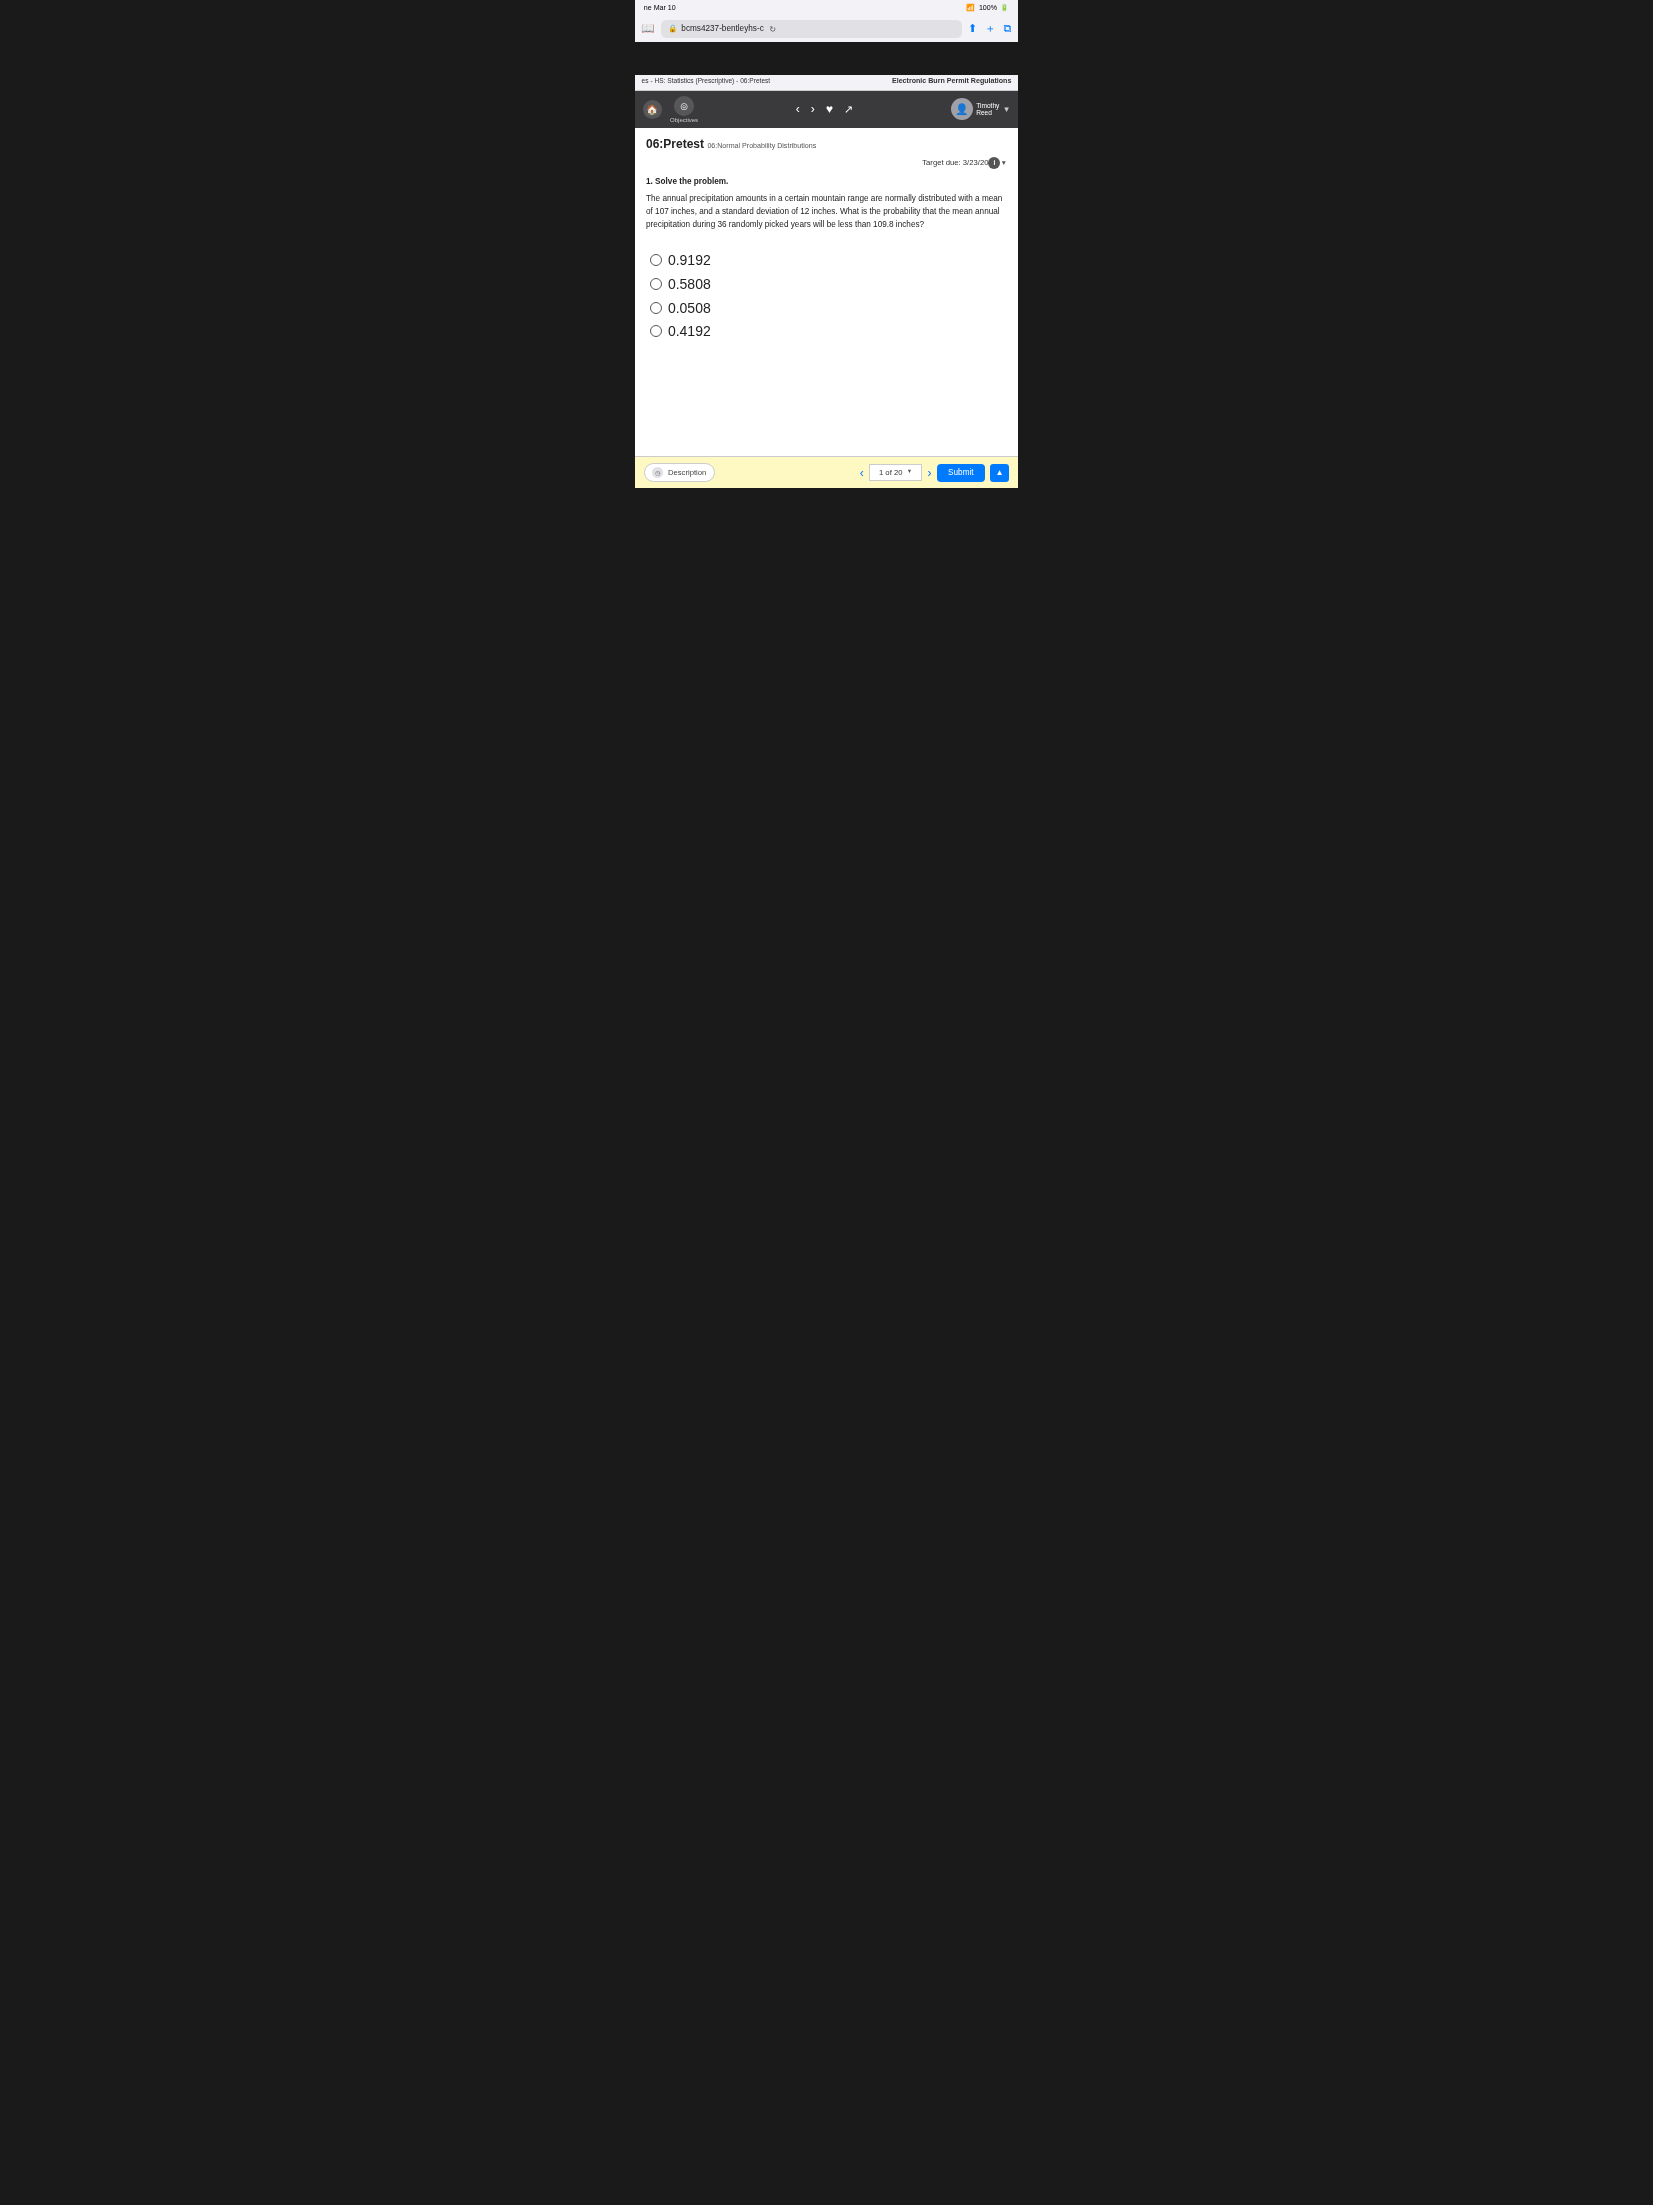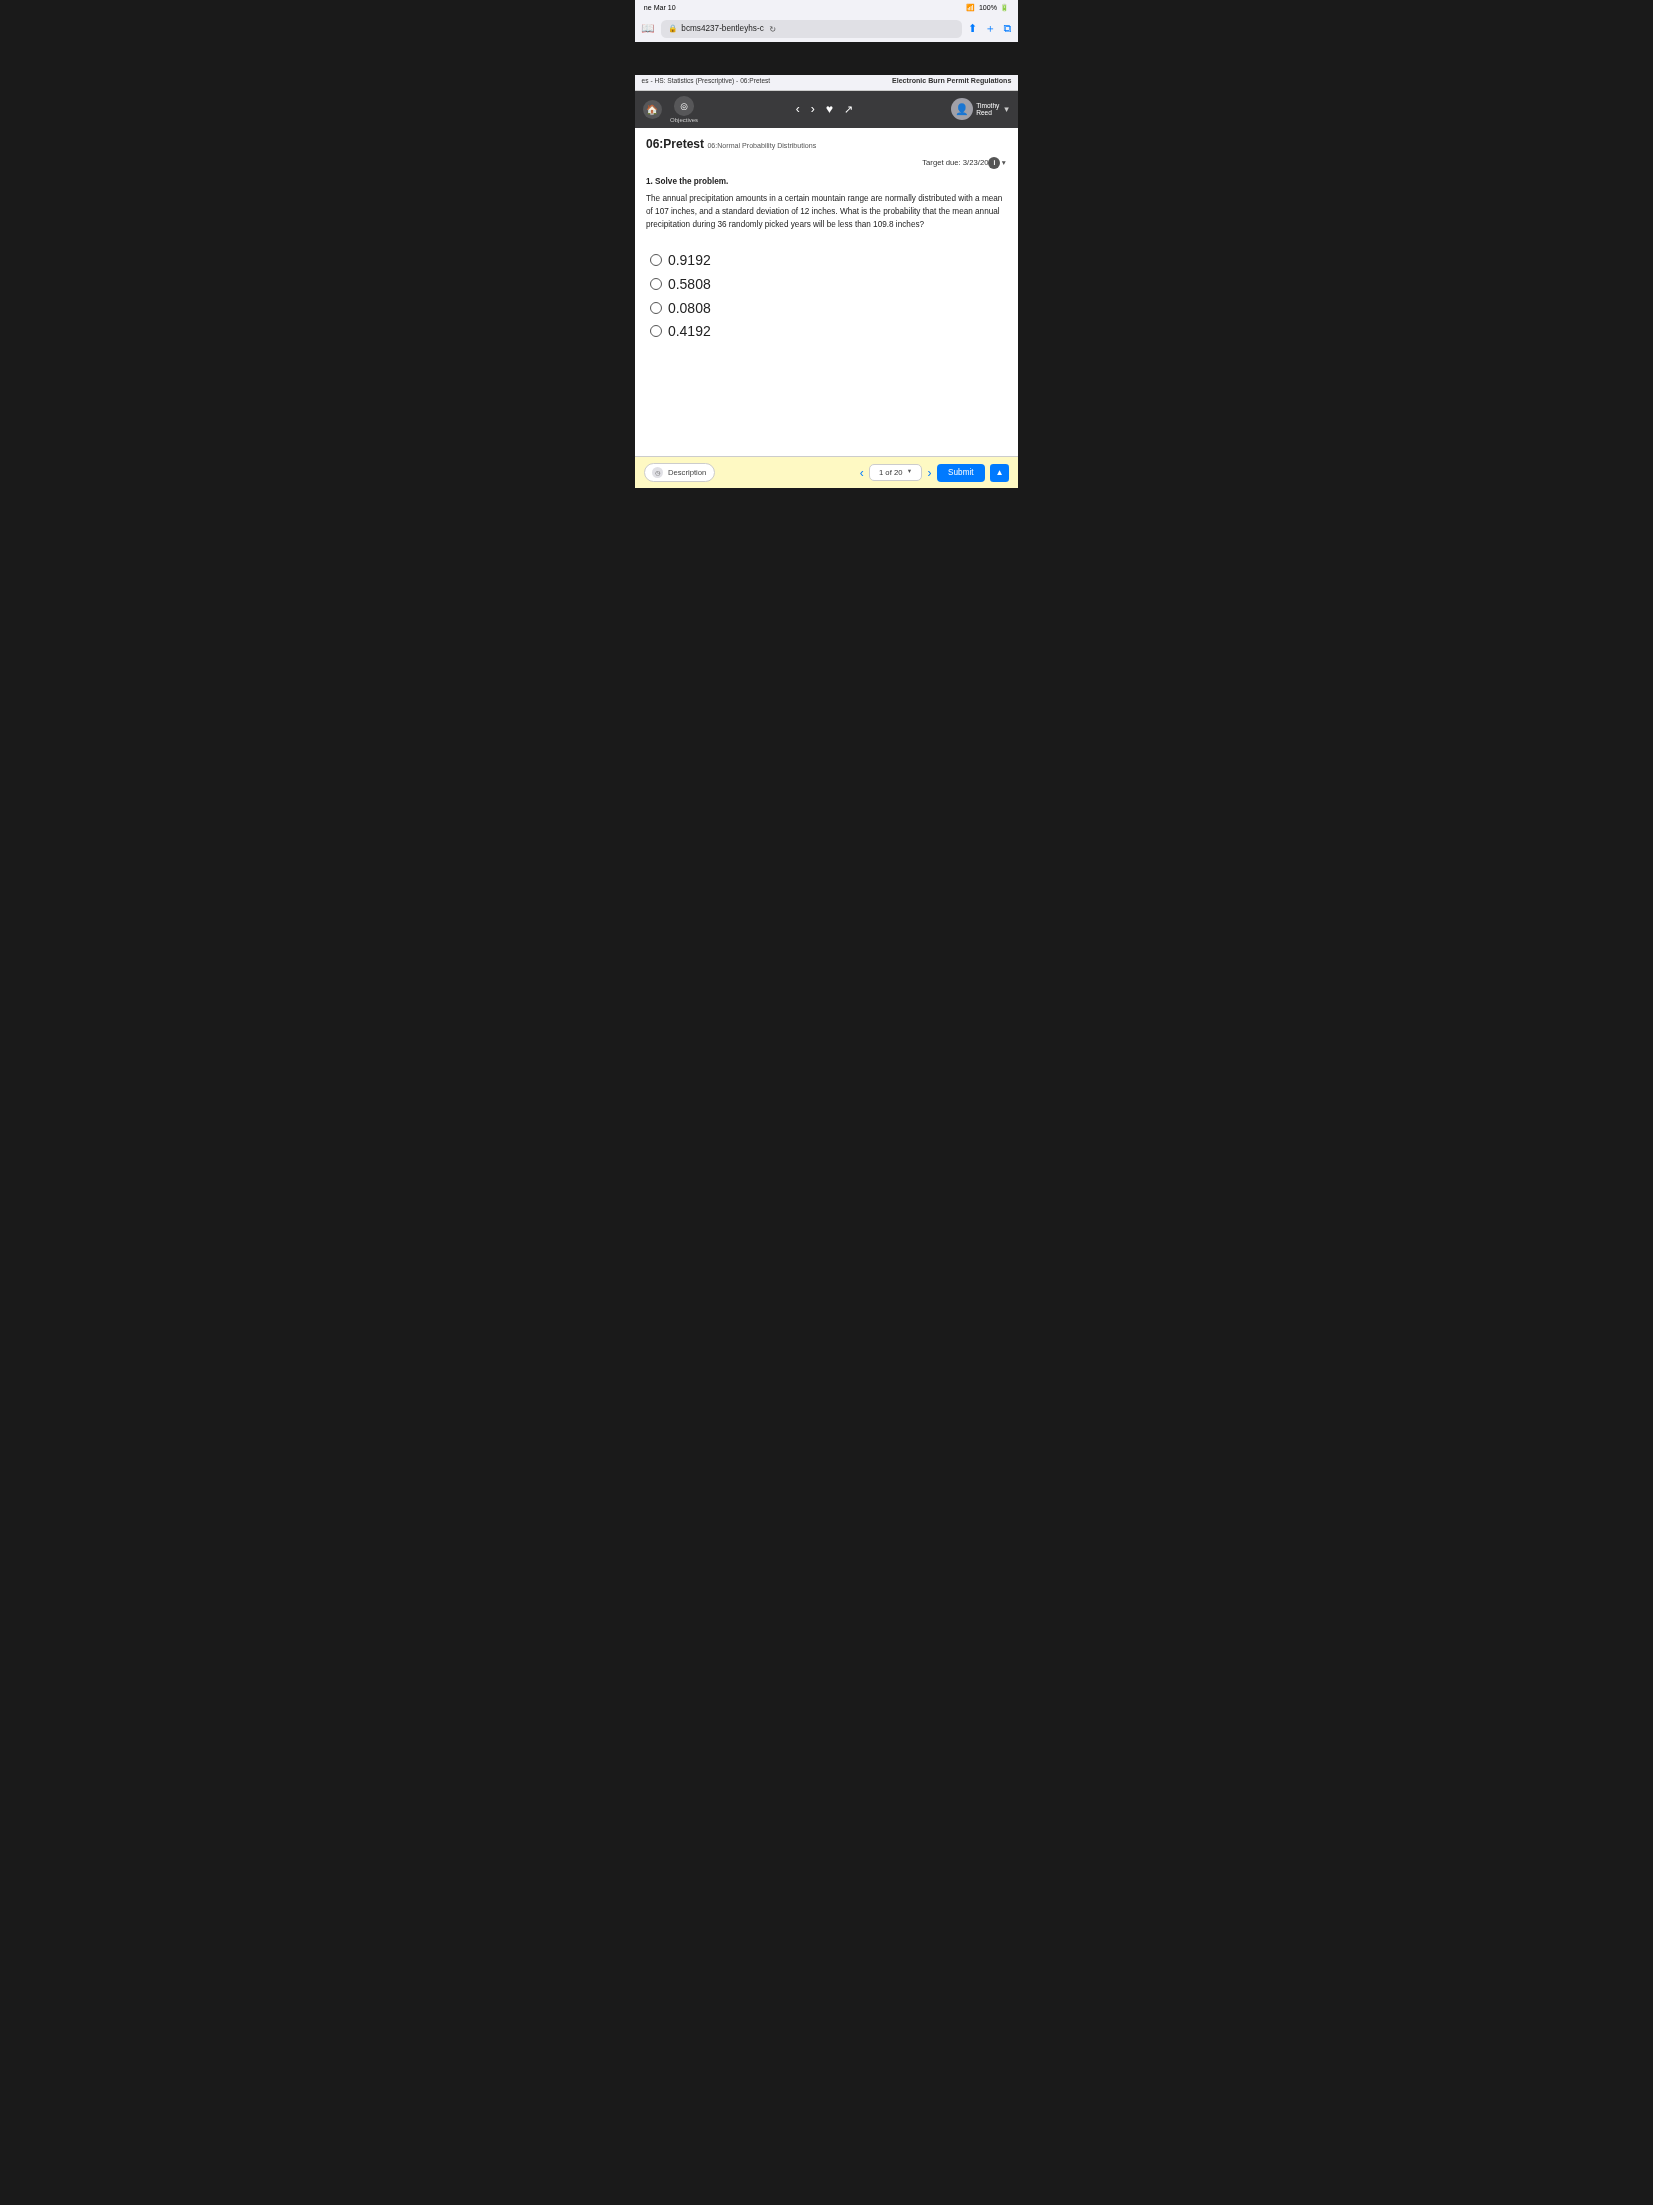--- a/index.html
+++ b/index.html
@@ -307,21 +307,21 @@
       align-items: center;
       gap: 5.5px;
     }
     .page-arrow {
       color: #007aff;
       font-size: 12px;
       cursor: pointer;
     }
     .page-indicator {
       border: 0.5px solid #ccc;
-      border-radius: 5px;
+      border-radius: 0;
       padding: 3.3px 8.8px;
       font-size: 7.7px;
       color: #333;
       background: #fff;
       display: flex;
       align-items: flex-start;
       gap: 4.4px;
     }
     .page-dropdown-arrow {
       color: #555;
@@ -438,21 +438,21 @@
       <span class="answer-text">0.9192</span>
     </div>
 
     <div class="answer-choice">
       <div class="radio-circle"></div>
       <span class="answer-text">0.5808</span>
     </div>
 
     <div class="answer-choice">
       <div class="radio-circle"></div>
-      <span class="answer-text">0.0808</span>
+      <span class="answer-text">0.0508</span>
     </div>
 
     <div class="answer-choice">
       <div class="radio-circle"></div>
       <span class="answer-text">0.4192</span>
     </div>
 
   </div>
 
 </div>

